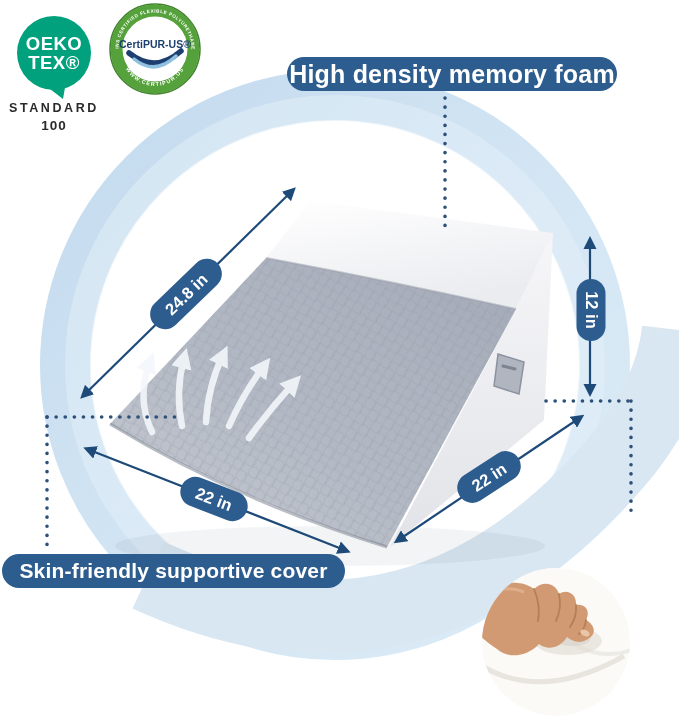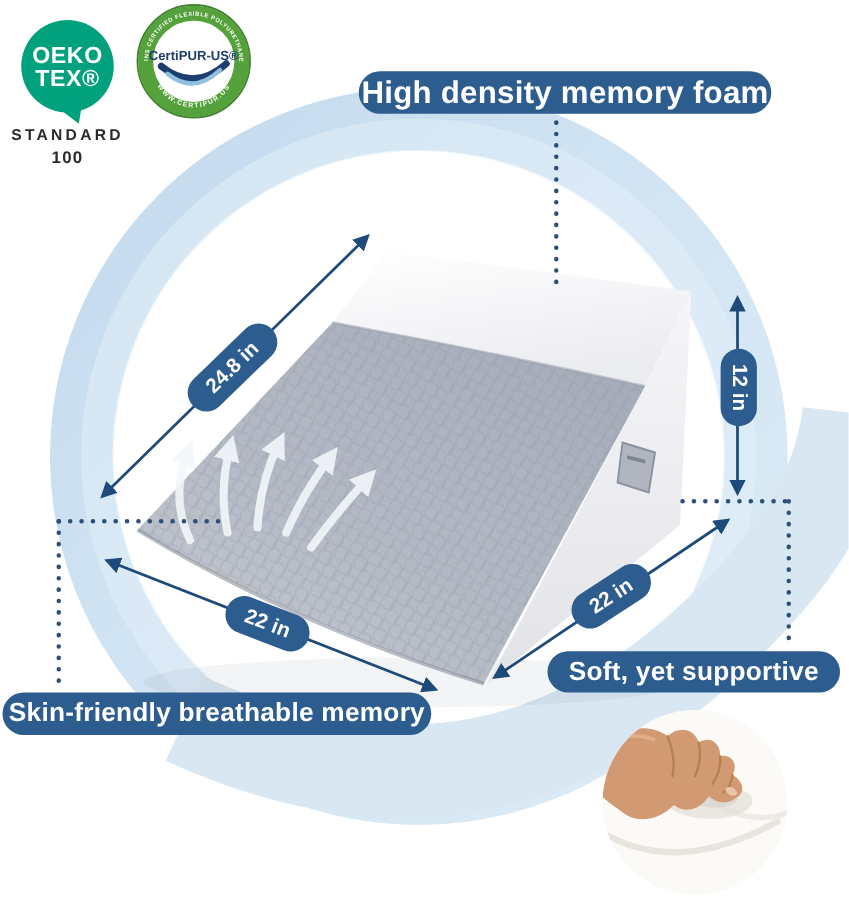--- a/index.html
+++ b/index.html
@@ -132,22 +132,21 @@
           <path d="M534,589 Q541,606 538,621 M559,594 Q562,608 556,621
                    M576,605 Q577,617 570,627 M586,620 Q585,629 579,634" fill="none" stroke="#b57f55" stroke-width="1.8" stroke-linecap="round"></path>
           <path d="M470,600 C492,588 510,586 524,592" fill="none" stroke="#e6b795" stroke-width="3" opacity="0.7"></path>
           <ellipse cx="585" cy="633" rx="5" ry="3" fill="#e9c6a6" transform="rotate(25 585 633)"></ellipse>
         </g>
       </g>
     </g>
   </svg>
 
   <div class="label-pill" id="pill-high">High density memory foam</div>
-  <div class="label-pill" id="pill-soft">Soft, yet supportive</div>
-  <div class="label-pill" id="pill-skin">Skin-friendly breathable memory</div>
+  <div class="label-pill" id="pill-skin">Skin-friendly supportive cover</div>
 
   <div class="dim-pill" id="dim-slope">24.8 in</div>
   <div class="dim-pill" id="dim-height">12 in</div>
   <div class="dim-pill" id="dim-side">22 in</div>
   <div class="dim-pill" id="dim-width">22 in</div>
 
   <svg class="logo" id="oeko-logo" width="100" height="125" viewBox="0 0 100 125">
     <g>
       <circle cx="50" cy="41" r="37" fill="#00a17c"></circle>
       <path d="M33,67 L59,87 L64,58 Z" fill="#00a17c"></path>

